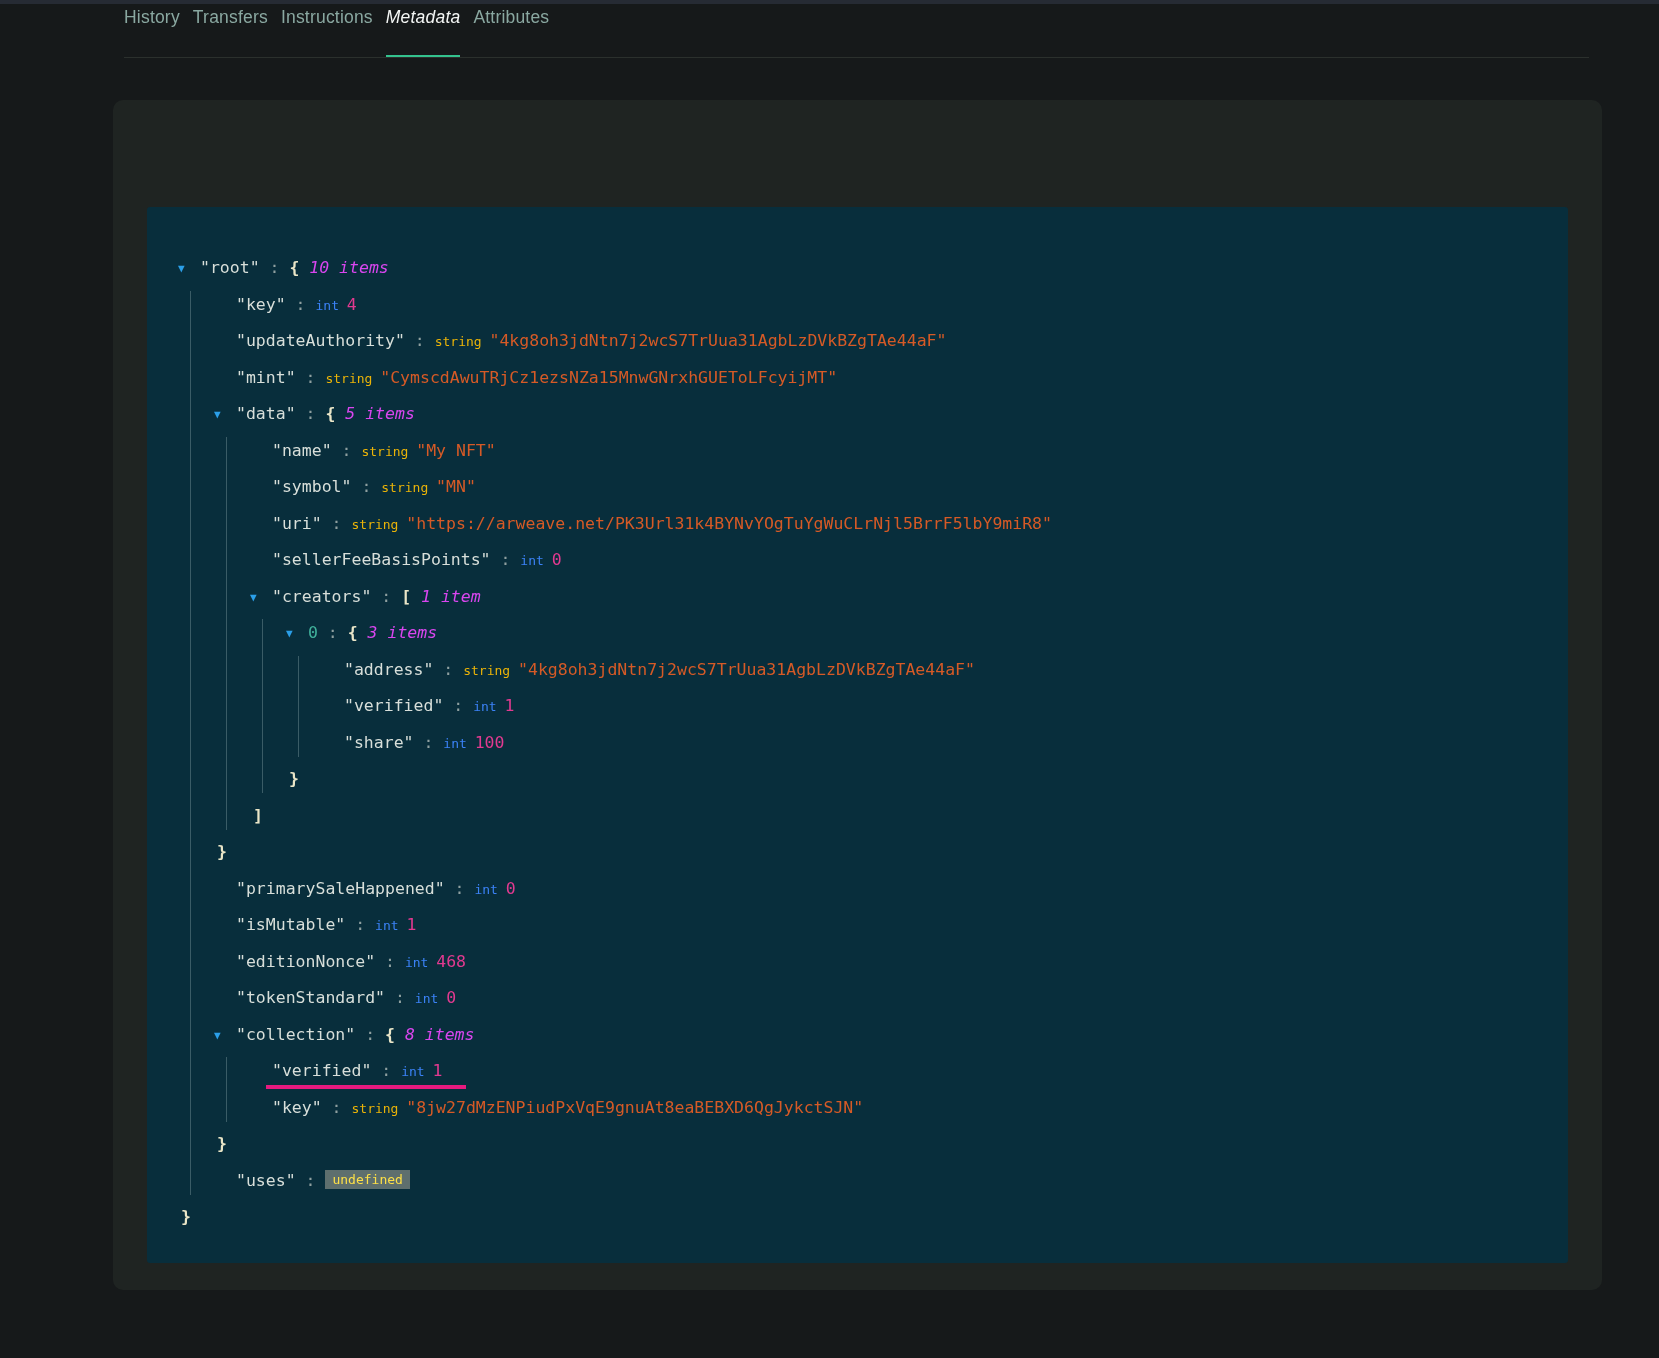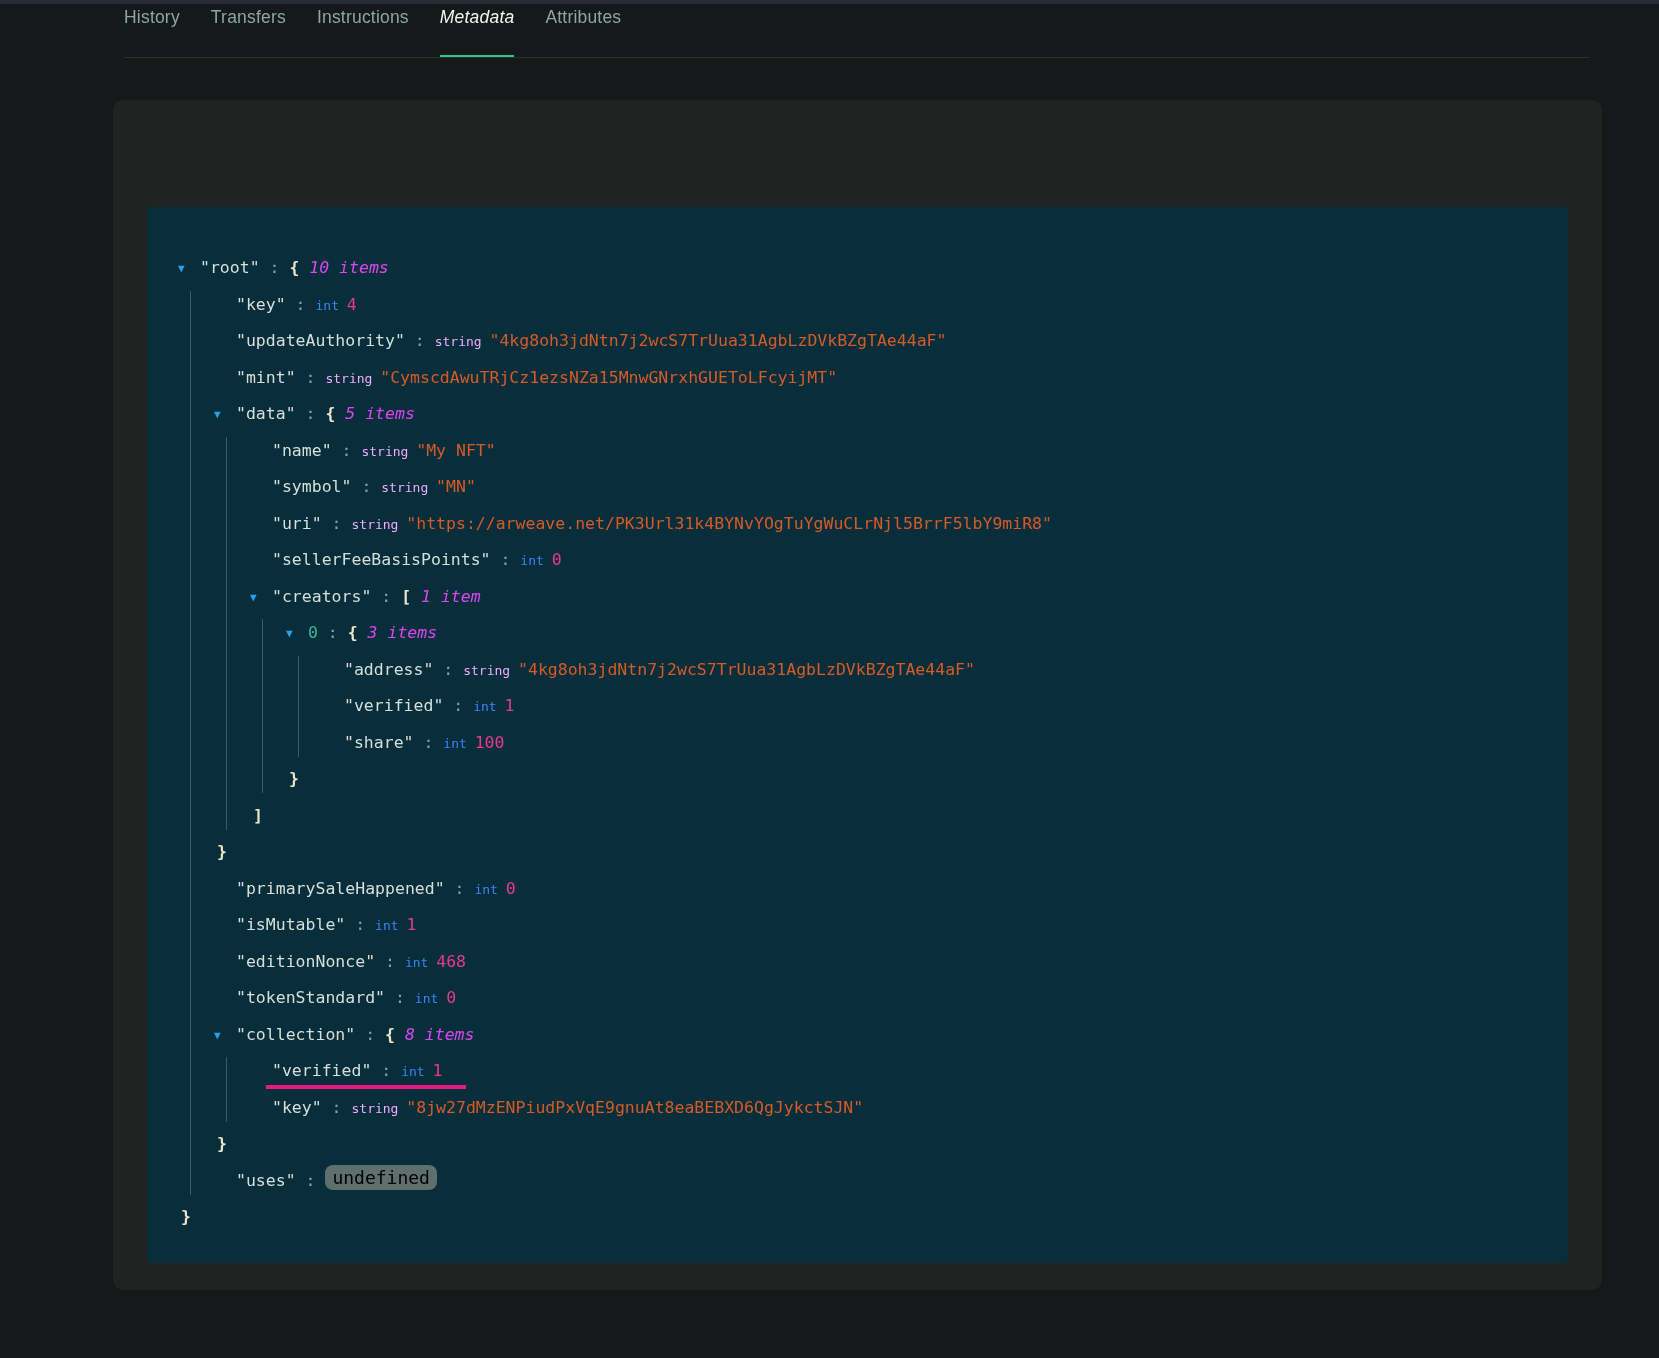--- a/index.html
+++ b/index.html
@@ -5,21 +5,21 @@
   html,body{margin:0;padding:0;}
   body{
     width:1659px;height:1358px;
     background:#16191a;
     font-family:"Liberation Sans", sans-serif;
     position:relative;overflow:hidden;
   }
   
   .top-strip{position:absolute;top:0;left:0;width:100%;height:4px;background:#262b34;}
   
-  .tabs{position:absolute;top:4px;left:124px;display:flex;gap:31px;height:53px;}
+  .tabs{position:absolute;top:4px;left:124px;display:flex;gap:13px;height:53px;}
   .tab{position:relative;font-size:17.5px;color:#8aa8a1;padding-top:3px;cursor:pointer;letter-spacing:.2px;}
   .tab.active{color:#f4f6f5;font-style:italic;}
   .tab.active .tab-underline{position:absolute;left:0;right:0;bottom:-1px;height:3px;background:#34c38f;}
   .tabs-divider{position:absolute;top:57px;left:124px;width:1465px;height:1px;background:#2b302d;}
   
   .card{
     position:absolute;left:113px;top:100px;width:1489px;height:1190px;
     background:#1f2422;border-radius:10px;
   }
   .card-header{height:74px;border-bottom:1px solid rgba(255,255,255,0.04);display:flex;align-items:center;}
@@ -33,26 +33,26 @@
   .json-rows{padding-top:43px;}
   .jrow{height:36.5px;line-height:36.5px;white-space:nowrap;position:relative;font-size:16.5px;}
   .jarrow{position:absolute;color:#2b9fe8;font-size:11px;top:1px;}
   .jkey{color:#d8dfda;}
   .jindex{color:#41b29c;}
   .jcolon{color:#8fa0a0;}
   .jbrace{color:#eae6c8;font-weight:bold;font-size:16.5px;}
   .jcount{color:#d946ef;font-style:italic;}
   .jtype{font-size:13px;}
   .jtype.int{color:#3b82f6;}
-  .jtype.string{color:#f0abfc;}
+  .jtype.string{color:#eab308;}
   .jval.int{color:#e23a90;}
   .jval.string{color:#d65a26;}
   .jval.undefined{
-    background:#5e6f6e;color:#000000;font-size:18px;
-    padding:2px 7px;border-radius:8px;line-height:normal;vertical-align:2px;
+    background:#5e6f6e;color:#fde047;font-size:13px;
+    padding:2px 7px;border-radius:0;line-height:normal;vertical-align:2px;
   }
   .pink-underline{position:absolute;bottom:1px;height:4px;width:200px;background:#e61a7f;}
   .guide{position:absolute;width:1px;background:rgba(152,178,180,0.35);}
 </style>
 </head>
 <body>
 
 <div class="top-strip"></div>
 
 <nav class="tabs">

